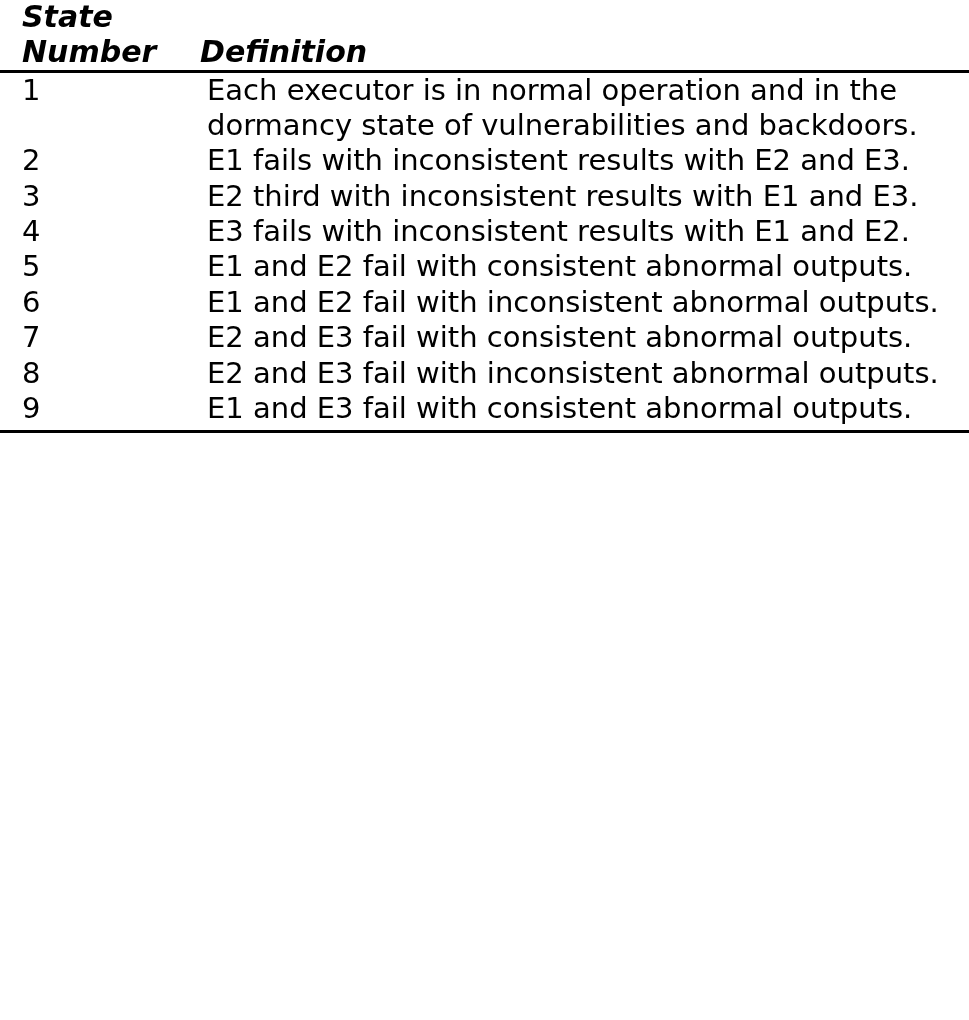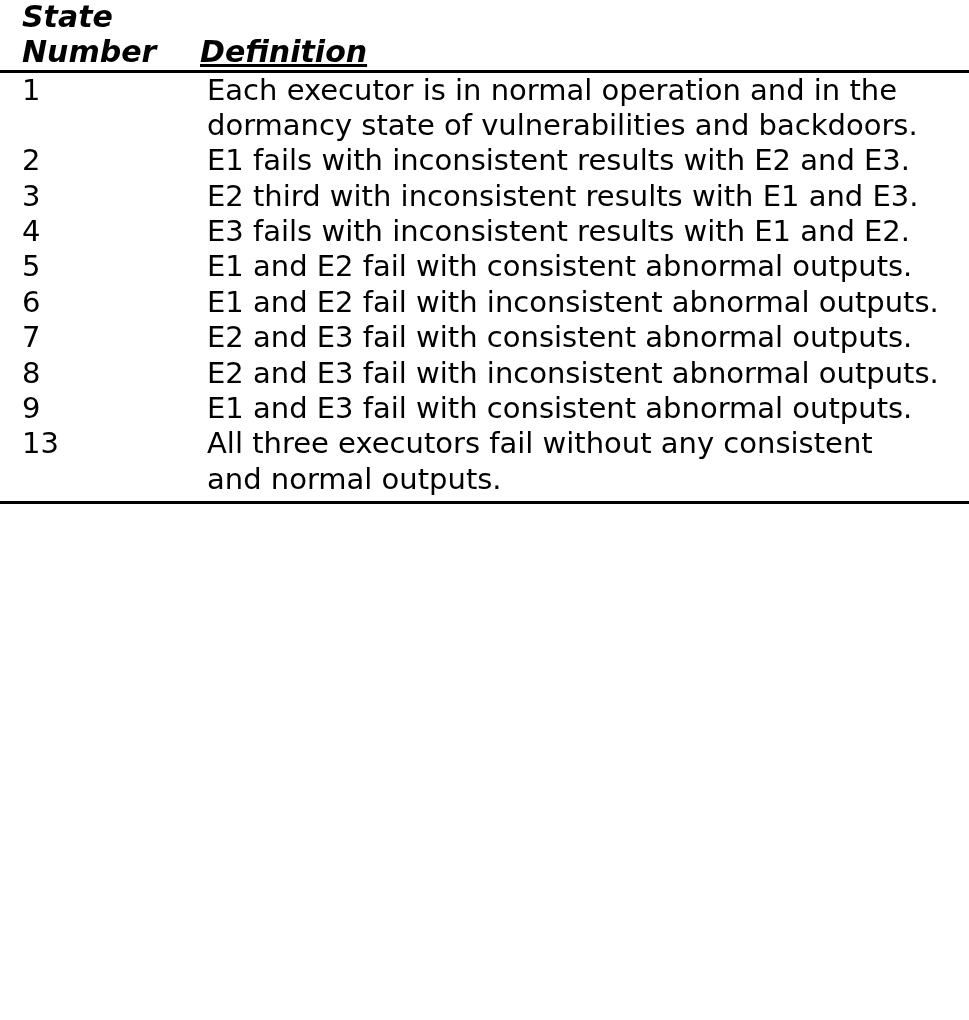--- a/index.html
+++ b/index.html
@@ -42,21 +42,20 @@
     line-height: 1.16;
     padding-top: 4px;
     padding-bottom: 10px;
   }
   thead th.num-head {
     padding-left: 22px;
   }
   thead th.def-head {
     padding-left: 0px;
     vertical-align: bottom;
-    text-decoration: underline;
   }
   thead tr.header-rule-row td {
     padding: 0;
     height: 3px;
   }
   thead tr.header-rule-row td div {
     height: 3px;
     background: #000000;
   }
 
@@ -159,23 +158,16 @@
           <td class="def">
             <span class="def-line">E2 and E3 fail with inconsistent abnormal outputs.</span>
           </td>
         </tr>
         <tr>
           <td class="num">9</td>
           <td class="def">
             <span class="def-line">E1 and E3 fail with consistent abnormal outputs.</span>
           </td>
         </tr>
-        <tr>
-          <td class="num">13</td>
-          <td class="def">
-            <span class="def-line">All three executors fail without any consistent</span>
-            <span class="def-line">and normal outputs.</span>
-          </td>
-        </tr>
       </tbody>
   </table>
   <div class="footer-rule"></div>
 </div>
 
 </body></html>

